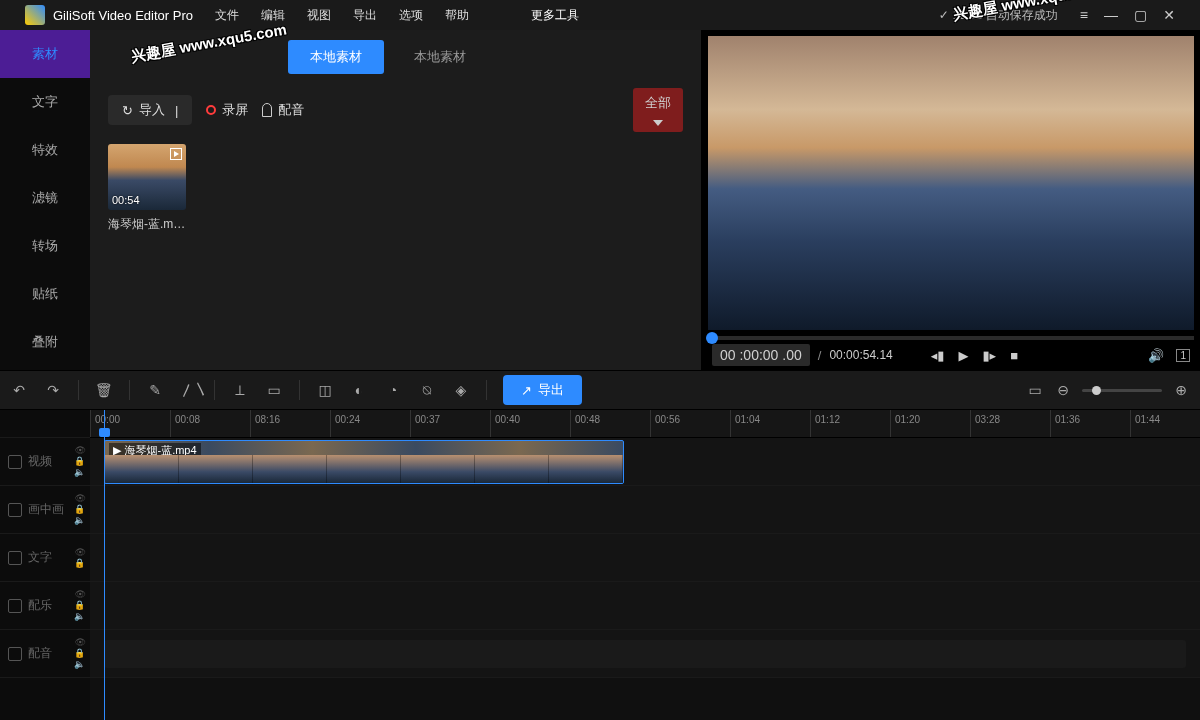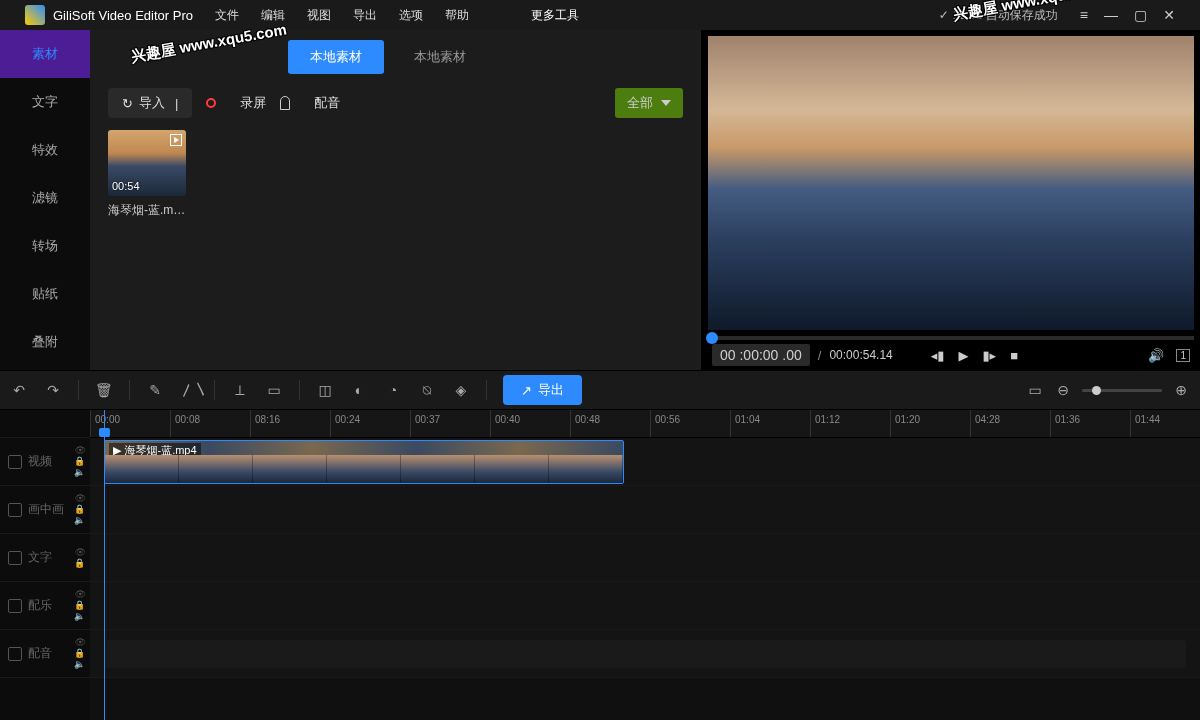--- a/index.html
+++ b/index.html
@@ -21,24 +21,24 @@
 .left-tabs { width: 90px; background: #0c0c0c; display: flex; flex-direction: column; }
 .left-tabs div { height: 48px; display: flex; align-items: center; justify-content: center; font-size: 13px; color: #aaa; cursor: pointer; }
 .left-tabs div.active { background: #4c1d95; color: #2e8bff; }
 
 .media-panel { flex: 1; background: #1c1c1c; border-right: 1px solid #000; display: flex; flex-direction: column; padding: 10px 18px; }
 .media-tabs { display: flex; gap: 8px; margin-bottom: 14px; margin-left: 180px; }
 .media-tabs div { padding: 8px 22px; font-size: 13px; color: #999; cursor: pointer; }
 .media-tabs div.active { background: #2e8bff; color: #fff; border-radius: 3px; }
 .media-toolbar { display: flex; align-items: center; gap: 14px; margin-bottom: 12px; }
 .mt-btn { background: #2a2a2a; padding: 6px 14px; border-radius: 4px; display: flex; align-items: center; gap: 6px; font-size: 13px; color: #ddd; cursor: pointer; }
-.mt-plain { display: flex; align-items: center; gap: 24px; font-size: 13px; color: #ddd; cursor: pointer; }
+.mt-plain { display: flex; align-items: center; gap: 6px; font-size: 13px; color: #ddd; cursor: pointer; }
 .rec-dot { width: 10px; height: 10px; border-radius: 50%; border: 2px solid #ff3c3c; }
 .mic-ic { width: 10px; height: 14px; border: 1.5px solid #ccc; border-radius: 6px 6px 0 0; }
-.filter-sel { margin-left: auto; background: #4d7c0f; padding: 6px 12px; border-radius: 3px; display: flex; align-items: center; gap: 8px; cursor: pointer; }
+.filter-sel { margin-left: auto; background: #7f1d1d; padding: 6px 12px; border-radius: 3px; display: flex; align-items: center; gap: 8px; cursor: pointer; flex-direction: column; }
 .tri-down { width: 0; height: 0; border-left: 5px solid transparent; border-right: 5px solid transparent; border-top: 6px solid #ccc; }
 .media-grid { display: flex; gap: 14px; flex-wrap: wrap; }
 .clip { width: 78px; }
 .thumb { width: 78px; height: 66px; background: linear-gradient(180deg,#d4a56f 0%,#c08850 35%,#3a4a66 55%,#1a2838 100%); border-radius: 3px; position: relative; }
 .play-mark { position: absolute; top: 4px; right: 4px; width: 12px; height: 12px; border: 1px solid #fff; display: flex; align-items: center; justify-content: center; }
 .play-mark::after { content: ""; border-left: 5px solid #fff; border-top: 3px solid transparent; border-bottom: 3px solid transparent; margin-left: 1px; }
 .duration { position: absolute; bottom: 4px; left: 4px; font-size: 11px; color: #fff; text-shadow: 0 0 2px #000; }
 .clip-name { font-size: 12px; color: #ccc; margin-top: 6px; white-space: nowrap; overflow: hidden; text-overflow: ellipsis; }
 
 .preview { width: 498px; background: #000; display: flex; flex-direction: column; }
@@ -270,21 +270,21 @@
       <div class="ruler-tick">00:08</div>
       <div class="ruler-tick">08:16</div>
       <div class="ruler-tick">00:24</div>
       <div class="ruler-tick">00:37</div>
       <div class="ruler-tick">00:40</div>
       <div class="ruler-tick">00:48</div>
       <div class="ruler-tick">00:56</div>
       <div class="ruler-tick">01:04</div>
       <div class="ruler-tick">01:12</div>
       <div class="ruler-tick">01:20</div>
-      <div class="ruler-tick">04:28</div>
+      <div class="ruler-tick">03:28</div>
       <div class="ruler-tick">01:36</div>
       <div class="ruler-tick">01:44</div>
 
     </div>
     <div class="track-row">
       <div class="clip-strip">
         <div class="strip-frames">
             <div></div>
             <div></div>
             <div></div>

